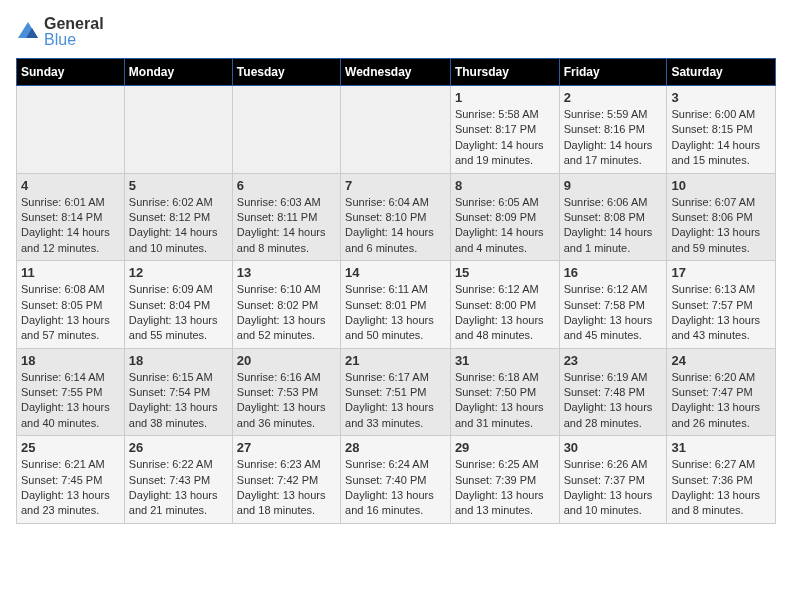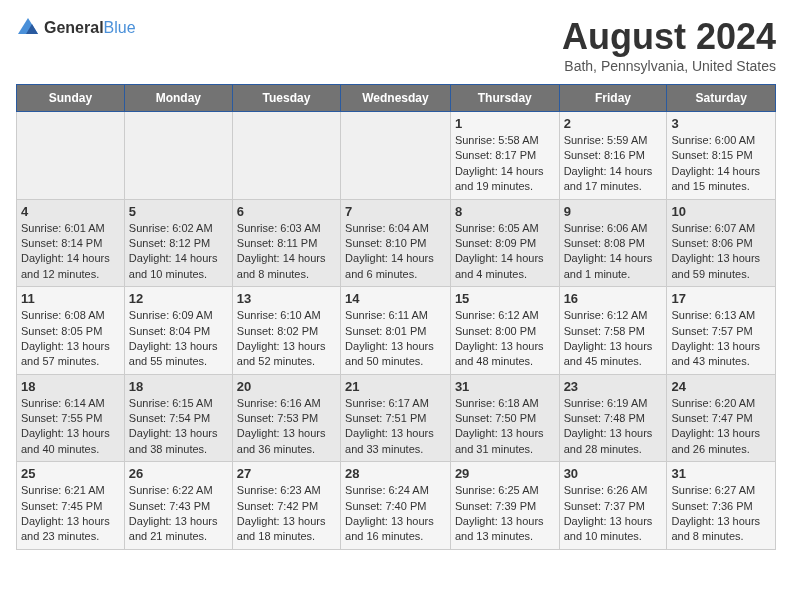--- a/index.html
+++ b/index.html
@@ -15,20 +15,21 @@
       justify-content: space-between;
       align-items: flex-start;
       margin-bottom: 10px;
     }
     .logo {
       display: flex;
       align-items: center;
     }
     .logo-text {
       display: flex;
+      flex-direction: column;
       line-height: 1;
     }
     .logo-general {
       font-size: 16px;
       font-weight: bold;
       color: #333;
     }
     .logo-blue {
       font-size: 16px;
       font-weight: normal;
@@ -50,24 +51,24 @@
     .location {
       font-size: 14px;
       color: #555;
     }
     .calendar {
       width: 100%;
       border-collapse: collapse;
       font-size: 11px;
     }
     .calendar thead th {
-      background-color: #737373;
+      background-color: #000000;
       color: #fff;
       padding: 6px 4px;
-      text-align: center;
+      text-align: left;
       font-size: 12px;
       font-weight: bold;
       border: 1px solid #2a5a9f;
     }
     .calendar tbody td {
       border: 1px solid #ccc;
       vertical-align: top;
       padding: 4px;
       width: 113px;
       min-height: 80px;
@@ -100,24 +101,20 @@
   <div class="logo">
     <svg class="logo-icon" viewBox="0 0 24 24">
       <polygon points="12,2 22,18 2,18" fill="#4a90d9"></polygon>
       <polygon points="16,8 22,18 10,18" fill="#2a5a9f"></polygon>
     </svg>
     <div class="logo-text">
       <span class="logo-general">General</span>
       <span class="logo-blue">Blue</span>
     </div>
   </div>
-  <div class="title-block">
-    <div class="month-year">August 2024</div>
-    <div class="location">Bath, Pennsylvania, United States</div>
-  </div>
 </div>
 
 <table class="calendar">
   <thead>
     <tr>
     <th>Sunday</th>
         <th>Monday</th>
         <th>Tuesday</th>
         <th>Wednesday</th>
         <th>Thursday</th>

